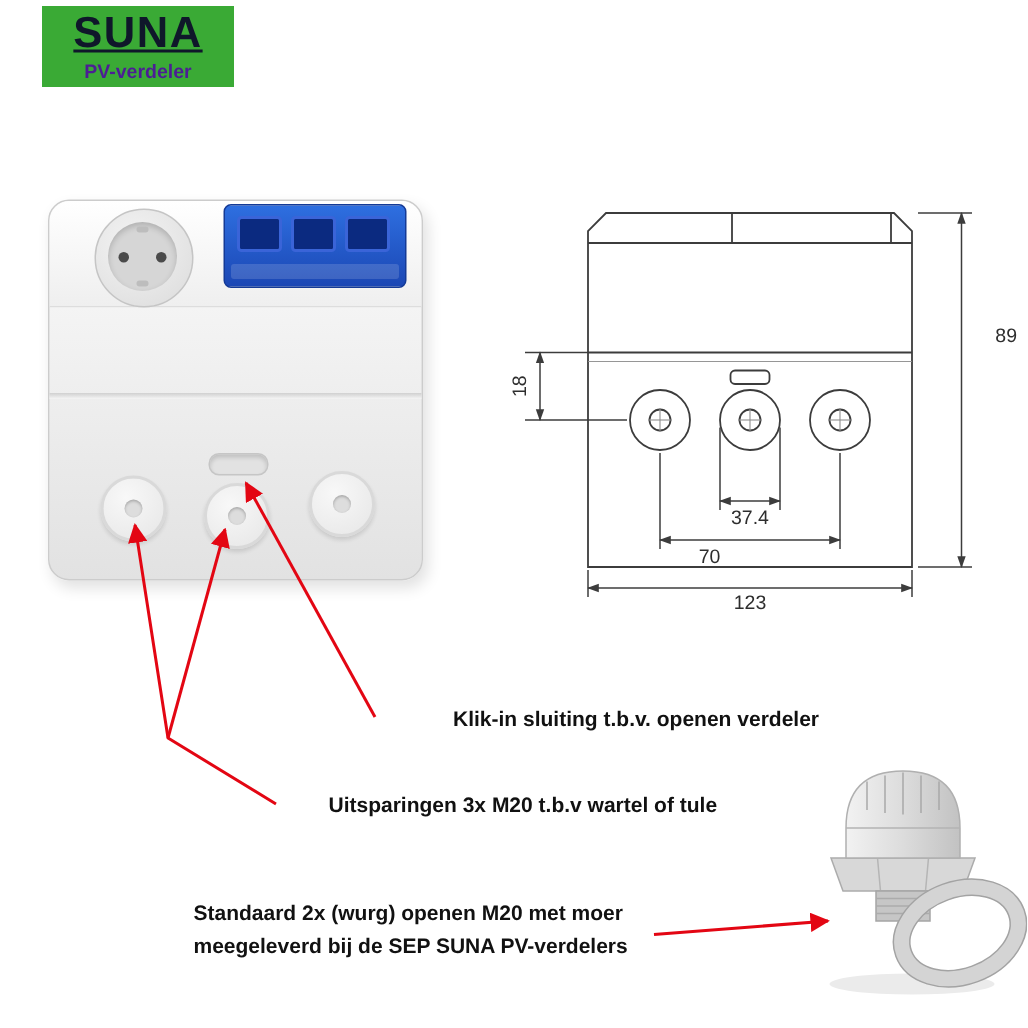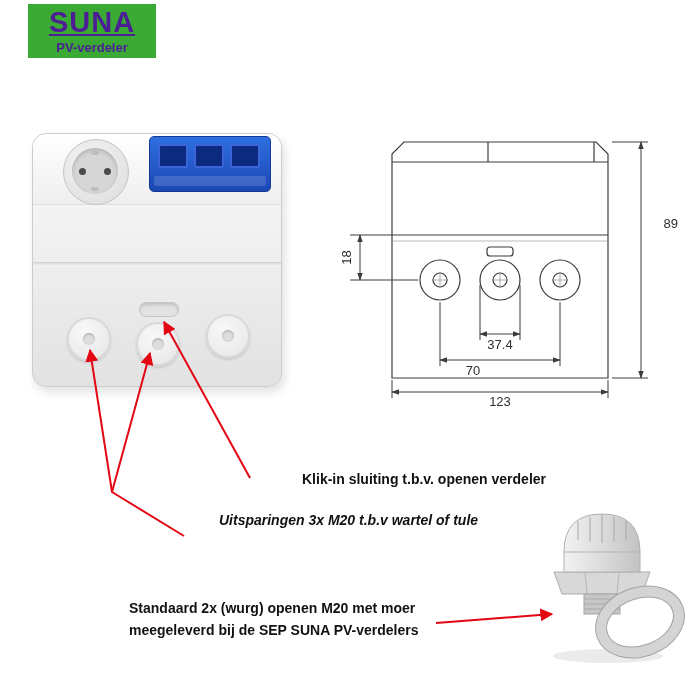--- a/index.html
+++ b/index.html
@@ -2,21 +2,21 @@
 <html><head>
 <meta charset="utf-8">
 <style>
   html,body{margin:0;padding:0;background:#ffffff;}
   .page{position:relative;width:685px;height:685px;background:#ffffff;overflow:hidden;
         font-family:"Liberation Sans",sans-serif;}
 
   
   .hdr{position:absolute;left:28px;top:4px;width:128px;height:54px;background:#3aaa35;z-index:3;
        display:flex;flex-direction:column;align-items:center;justify-content:center;}
-  .hdr-brand{font-size:29px;font-weight:700;color:#4c1d95;text-decoration:underline;
+  .hdr-brand{font-size:29px;font-weight:700;color:#0f172a;text-decoration:underline;
              letter-spacing:1px;line-height:1;}
   .hdr-sub{font-size:13px;font-weight:700;color:#4c1d95;margin-top:3px;}
 
   
   .pbx{position:absolute;left:32px;top:133px;width:248px;height:252px;z-index:2;
        background:linear-gradient(180deg,#fbfbfb,#ececec 60%,#e2e2e2);
        border:1px solid #cccccc;border-radius:14px;box-shadow:3px 5px 10px rgba(0,0,0,.12);}
   .pbx-top{position:absolute;left:0;top:0;right:0;height:70px;border-radius:14px 14px 0 0;
            background:linear-gradient(180deg,#ffffff,#efefef);border-bottom:1px solid #dddddd;}
   .socket{position:absolute;left:30px;top:5px;width:64px;height:64px;border-radius:50%;
@@ -53,21 +53,21 @@
   .dim{position:absolute;z-index:5;font-size:13px;color:#2e2e2e;text-align:center;}
   #dim89{left:648px;top:216px;width:30px;text-align:right;}
   #dim18{left:331px;top:250px;width:30px;transform:rotate(-90deg);}
   #dim205{left:478px;top:337px;width:44px;}
   #dim70{left:456px;top:363px;width:34px;}
   #dim123{left:480px;top:394px;width:40px;}
 
   
   .lbl{position:absolute;z-index:6;font-weight:700;font-size:14px;color:#111111;white-space:nowrap;margin-left:29px;}
   #lbl-klik{left:273px;top:471px;}
-  #lbl-uitsp{left:190px;top:512px;font-style:italic;}
+  #lbl-uitsp{left:190px;top:528px;}
   #lbl-std{left:100px;top:598px;white-space:normal;line-height:1.55;}
 </style>
 </head>
 <body>
 
 <div class="page">
 
   <div class="hdr">
     <div class="hdr-brand">SUNA</div>
     <div class="hdr-sub">PV-verdeler</div>

